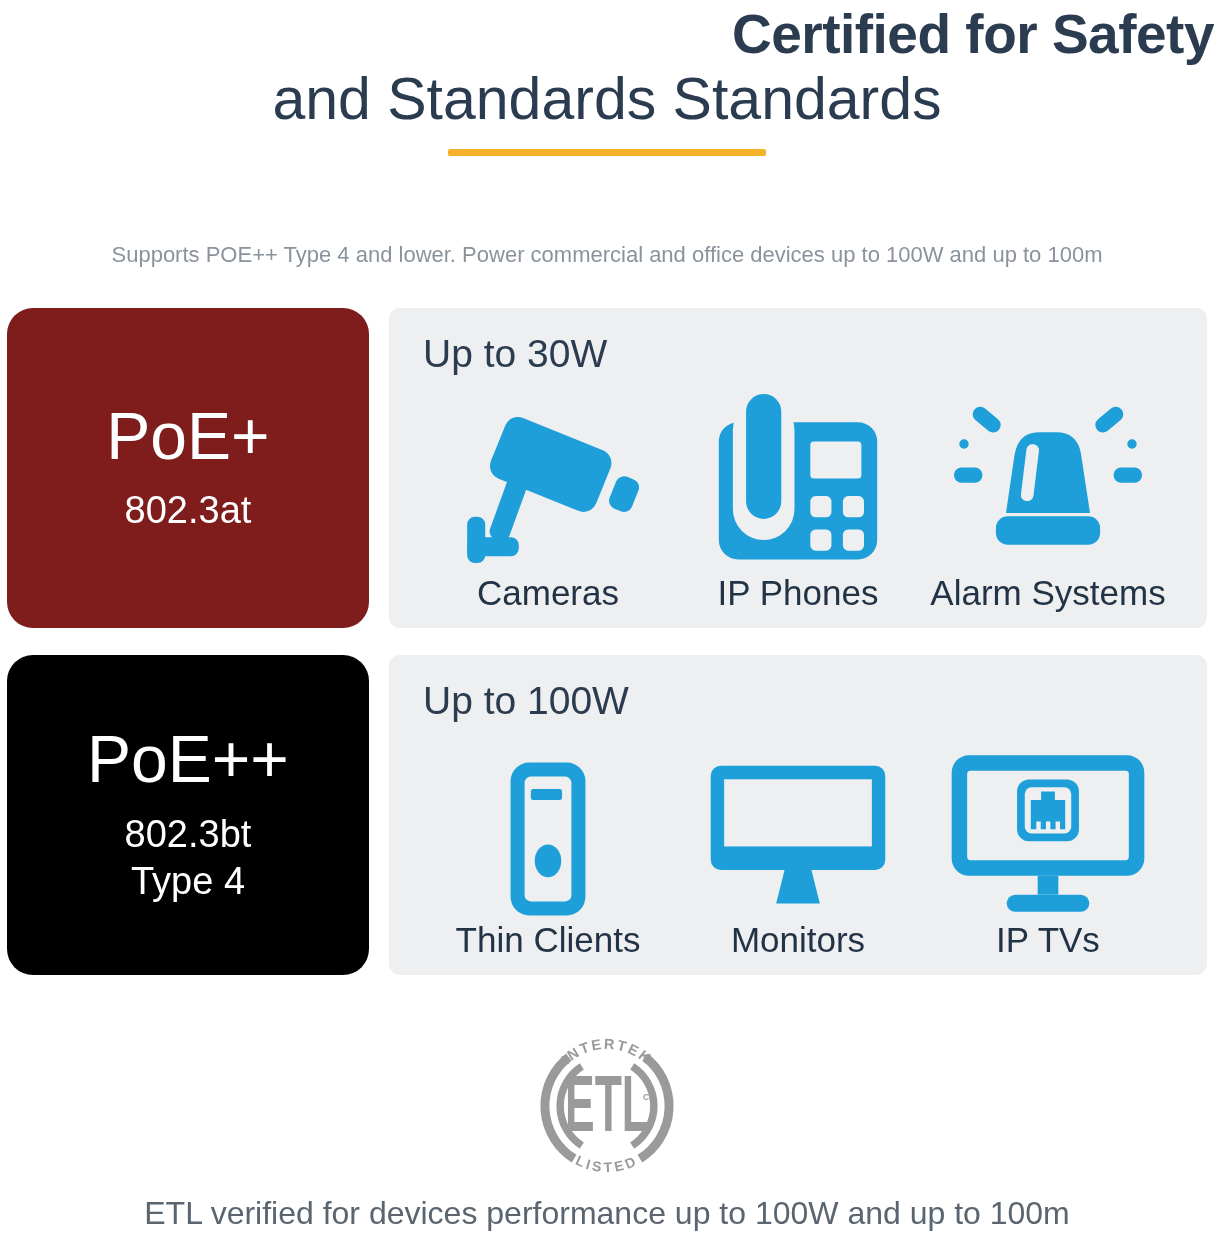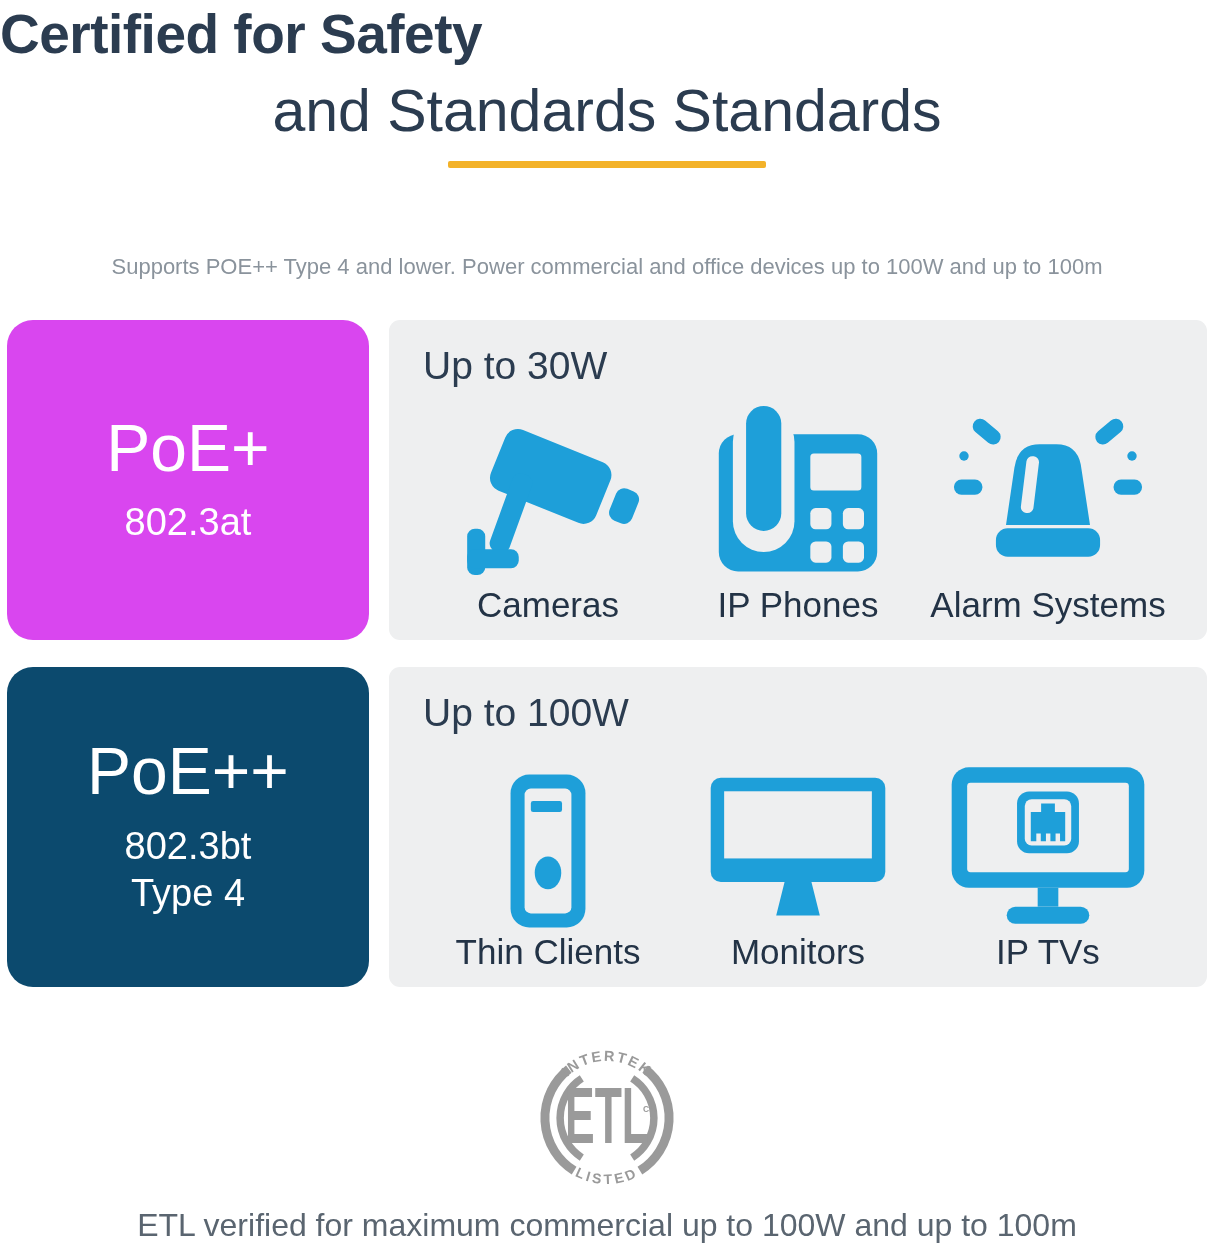--- a/index.html
+++ b/index.html
@@ -4,35 +4,35 @@
 <style>
   * { box-sizing: border-box; }
   html,body { margin:0; padding:0; }
   body {
     width:1214px; height:1260px; overflow:hidden;
     background:#ffffff;
     font-family:"Liberation Sans", sans-serif;
     color:#2B3C50;
   }
   
-  .t1 { margin:4px 0 12px; text-align:left; font-size:55px; line-height:1.12;
+  .t1 { margin:4px 0 0; text-align:right; font-size:55px; line-height:1.12;
         font-weight:700; color:#2B3C50; letter-spacing:-0.5px; }
   .t2 { margin:0; text-align:center; font-size:59px; line-height:1.15;
         font-weight:300; color:#2B3C50; }
   .divider { width:318px; height:7px; background:#F3B229; margin:16px auto 0; border-radius:2px; }
   
   .intro { margin:86px 0 0; text-align:center; font-size:22px; font-weight:300;
            color:#8A939C; white-space:nowrap; }
   
   .rows { margin-top:40px; padding:0 7px; display:flex; flex-direction:column; gap:27px; }
   .row  { display:flex; gap:20px; height:320px; }
   .card { width:362px; flex:none; border-radius:26px; color:#fff;
           display:flex; flex-direction:column; align-items:center; justify-content:center; }
-  .card.blue { background:#d946ef; }
-  .card.dark { background:#0c4a6e; }
+  .card.blue { background:#7f1d1d; }
+  .card.dark { background:#000000; }
   .card-name  { font-size:66px; line-height:1.05; }
   .card-spec  { font-size:38px; line-height:1.25; margin-top:16px; }
   .card-spec2 { font-size:38px; line-height:1.25; }
   .panel { flex:1; background:#EEEFF0; border-radius:11px; padding:24px 34px 16px;
            display:flex; flex-direction:column; }
   .panel-heading { font-size:39px; color:#2B3C50; }
   .devices { flex:1; display:flex; margin-top:2px; }
   .device  { flex:1; display:flex; flex-direction:column; align-items:center;
              justify-content:flex-end; margin:0; }
   .icon { height:176px; display:flex; align-items:flex-end; justify-content:center; }
@@ -190,16 +190,16 @@
       <path class="ring" d="M110.2 45.4 A47 47 0 0 1 110.2 124.6" stroke-width="7.5"></path>
       <text x="85" y="110" text-anchor="middle" font-size="80" font-weight="bold" textLength="84" lengthAdjust="spacingAndGlyphs">ETL</text>
       <text font-size="14.5" font-weight="bold" letter-spacing="2" text-anchor="middle">
         <textPath href="#arcTop" startOffset="50%">INTERTEK</textPath>
       </text>
       <text font-size="14" font-weight="bold" letter-spacing="3" text-anchor="middle">
         <textPath href="#arcBottom" startOffset="50%">LISTED</textPath>
       </text>
       <text x="121" y="79" font-size="8.5" font-weight="bold">CM</text>
     </svg>
-    <p class="note">ETL verified for maximum commercial up to 100W and up to 100m</p>
+    <p class="note">ETL verified for devices performance up to 100W and up to 100m</p>
   </div>
 
 </div>
 
 </body></html>

